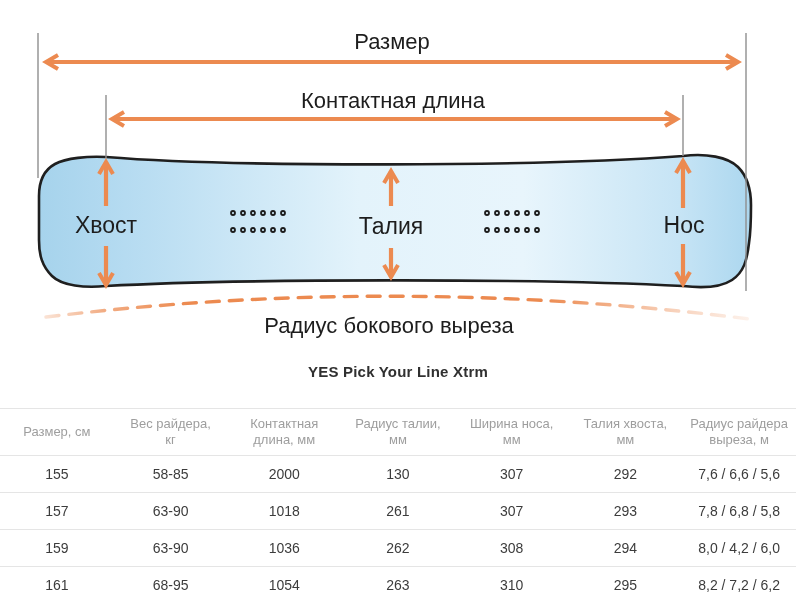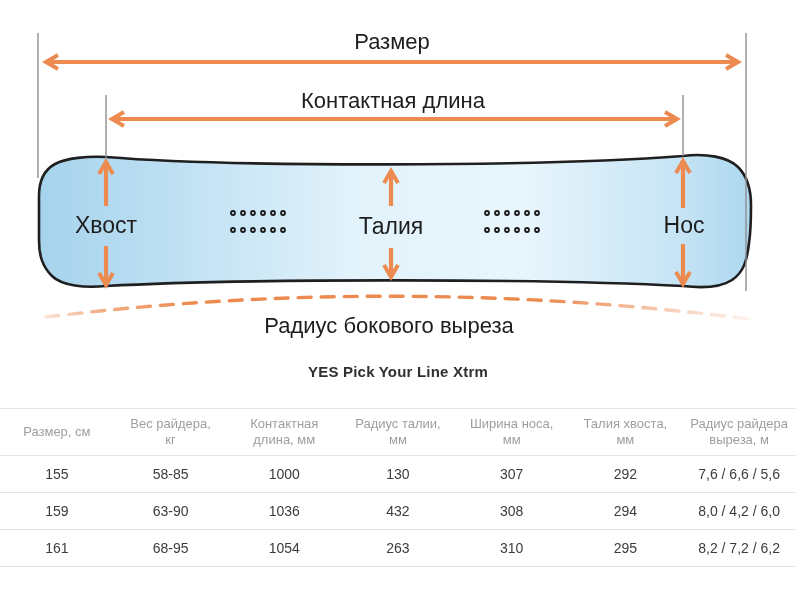--- a/index.html
+++ b/index.html
@@ -191,31 +191,40 @@
         <th>
             <span class="hl">Радиус райдера</span>
             <span class="hl">выреза, м</span>
           </th>
       </tr>
     </thead>
     <tbody>
       <tr>
         <td>155</td>
         <td>58-85</td>
-        <td>1000</td>
+        <td>2000</td>
         <td>130</td>
         <td>307</td>
         <td>292</td>
         <td>7,6 / 6,6 / 5,6</td>
       </tr>
       <tr>
+        <td>157</td>
+        <td>63-90</td>
+        <td>1018</td>
+        <td>261</td>
+        <td>307</td>
+        <td>293</td>
+        <td>7,8 / 6,8 / 5,8</td>
+      </tr>
+      <tr>
         <td>159</td>
         <td>63-90</td>
         <td>1036</td>
-        <td>432</td>
+        <td>262</td>
         <td>308</td>
         <td>294</td>
         <td>8,0 / 4,2 / 6,0</td>
       </tr>
       <tr>
         <td>161</td>
         <td>68-95</td>
         <td>1054</td>
         <td>263</td>
         <td>310</td>

